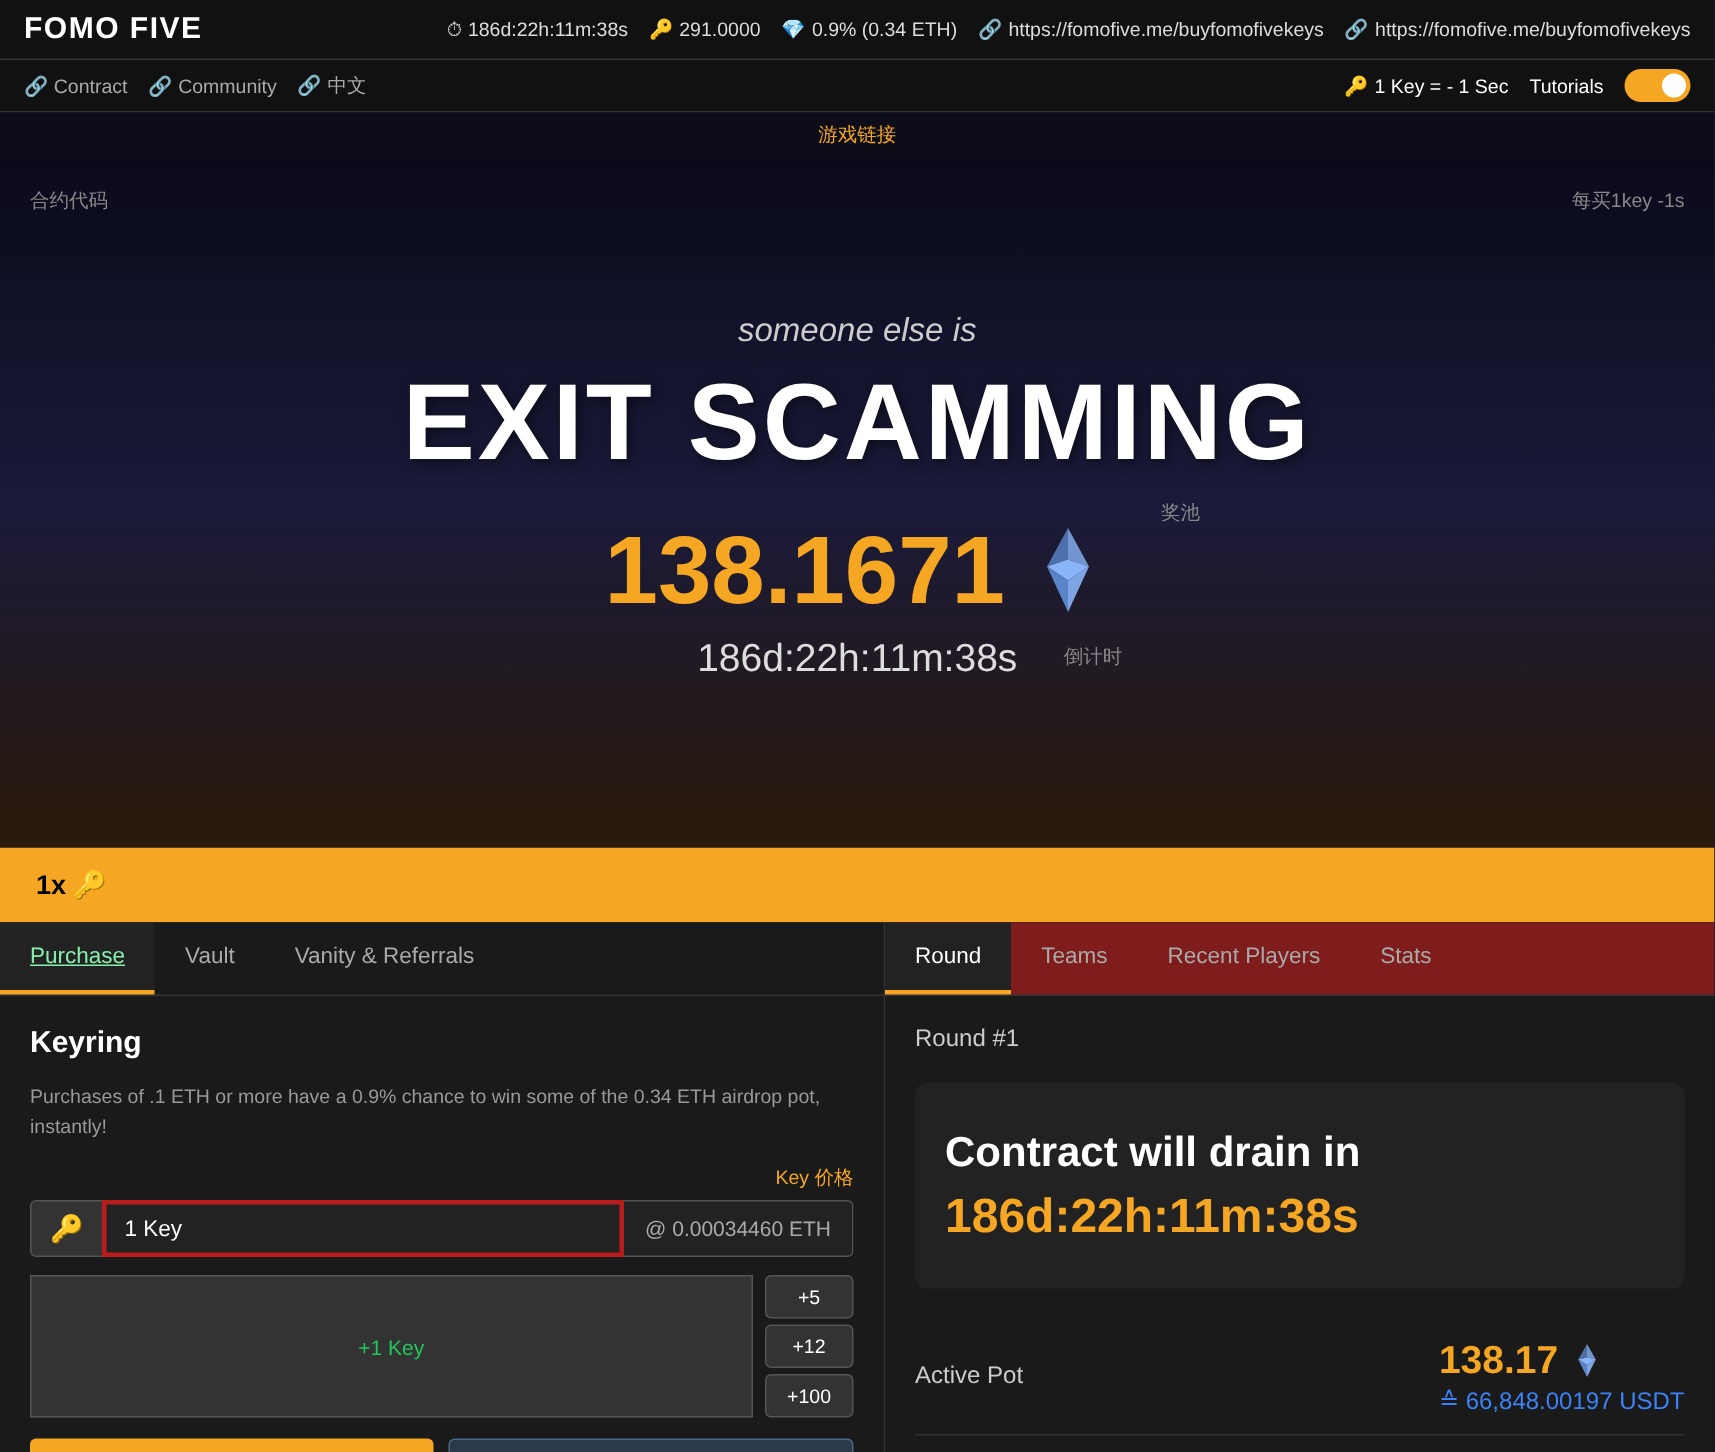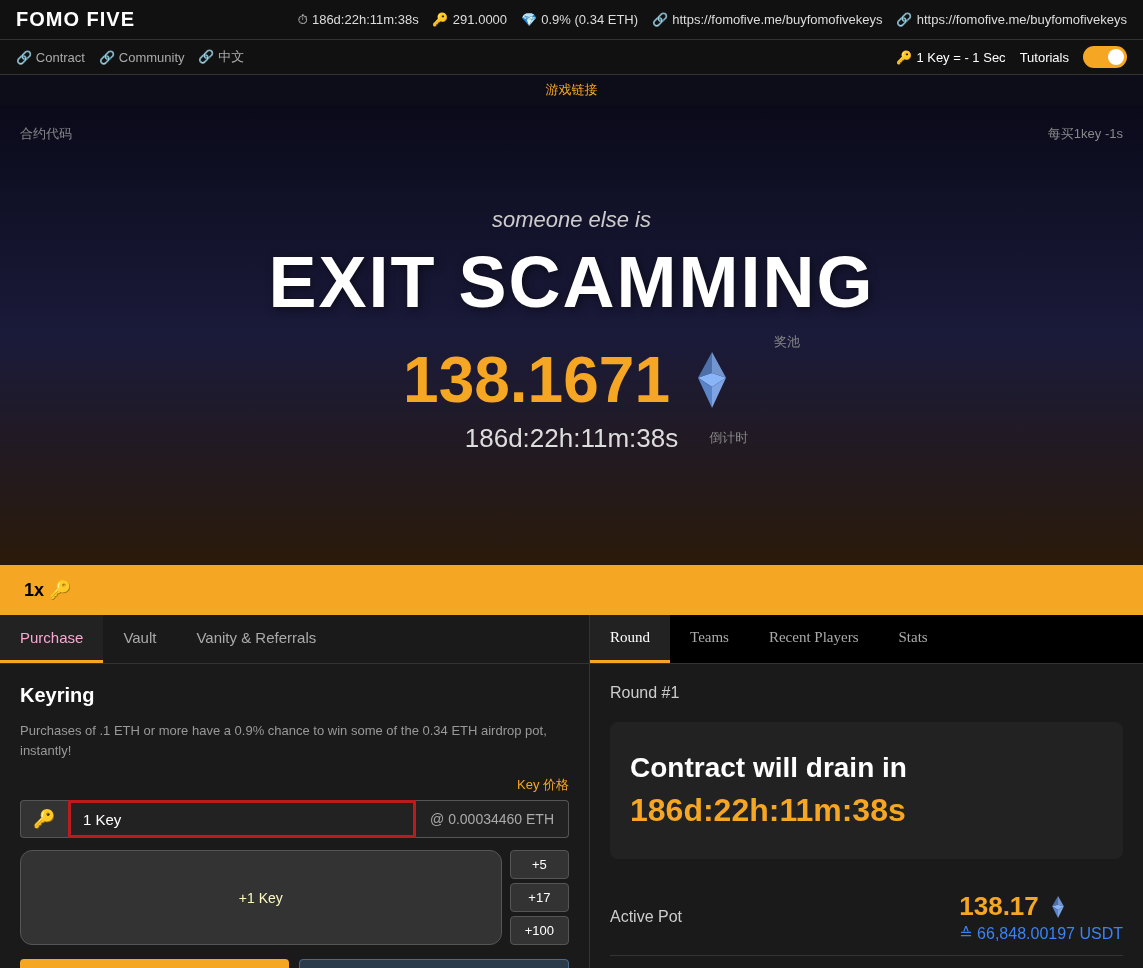--- a/index.html
+++ b/index.html
@@ -204,23 +204,24 @@
       border-bottom: 1px solid #333;
     }
     .left-tab {
       padding: 14px 20px;
       font-size: 15px;
       color: #aaa;
       cursor: pointer;
       border-bottom: 3px solid transparent;
     }
     .left-tab.active {
-      color: #f9a8d4;
+      color: #86efac;
       border-bottom: 3px solid #f5a623;
       background: #222;
+      text-decoration: underline;
     }
 
     .left-panel-content {
       padding: 20px;
       background: #1a1a1a;
     }
     .keyring-title {
       font-size: 20px;
       font-weight: bold;
       color: #fff;
@@ -275,25 +276,25 @@
 
     .qty-buttons {
       display: flex;
       gap: 8px;
       margin-bottom: 14px;
     }
     .qty-btn {
       flex: 1;
       background: #333;
       border: 1px solid #555;
-      color: #fef9c3;
+      color: #22c55e;
       padding: 29px;
       font-size: 14px;
       cursor: pointer;
-      border-radius: 12px;
+      border-radius: 0;
       text-align: center;
     }
     .qty-btn-small {
       background: #333;
       border: 1px solid #555;
       color: #fff;
       padding: 6px 14px;
       font-size: 13px;
       cursor: pointer;
       border-radius: 4px;
@@ -335,23 +336,22 @@
       gap: 8px;
     }
 
     
     .right-panel {
       flex: 1;
       background: #1a1a1a;
     }
     .right-tabs {
       display: flex;
-      background: #000000;
+      background: #7f1d1d;
       border-bottom: 1px solid #333;
-      font-family: Liberation Serif, serif;
     }
     .right-tab {
       padding: 14px 20px;
       font-size: 15px;
       color: #aaa;
       cursor: pointer;
       border-bottom: 3px solid transparent;
     }
     .right-tab.active {
       color: #fff;
@@ -526,21 +526,21 @@
       <div class="key-input-row">
         <div class="key-icon-box">🔑</div>
         <input class="key-input" type="text" value="1 Key" style="">
         <div class="key-price-box">@ 0.00034460 ETH</div>
       </div>
 
       <div class="qty-buttons">
         <button class="qty-btn">+1 Key</button>
         <div style="display:flex; flex-direction:column; gap:4px;">
           <button class="qty-btn-small">+5</button>
-          <button class="qty-btn-small">+17</button>
+          <button class="qty-btn-small">+12</button>
           <button class="qty-btn-small">+100</button>
         </div>
       </div>
 
       <div class="action-buttons">
         <button class="btn-send-eth">
           
           
         </button>
         <button class="btn-use-vault">

